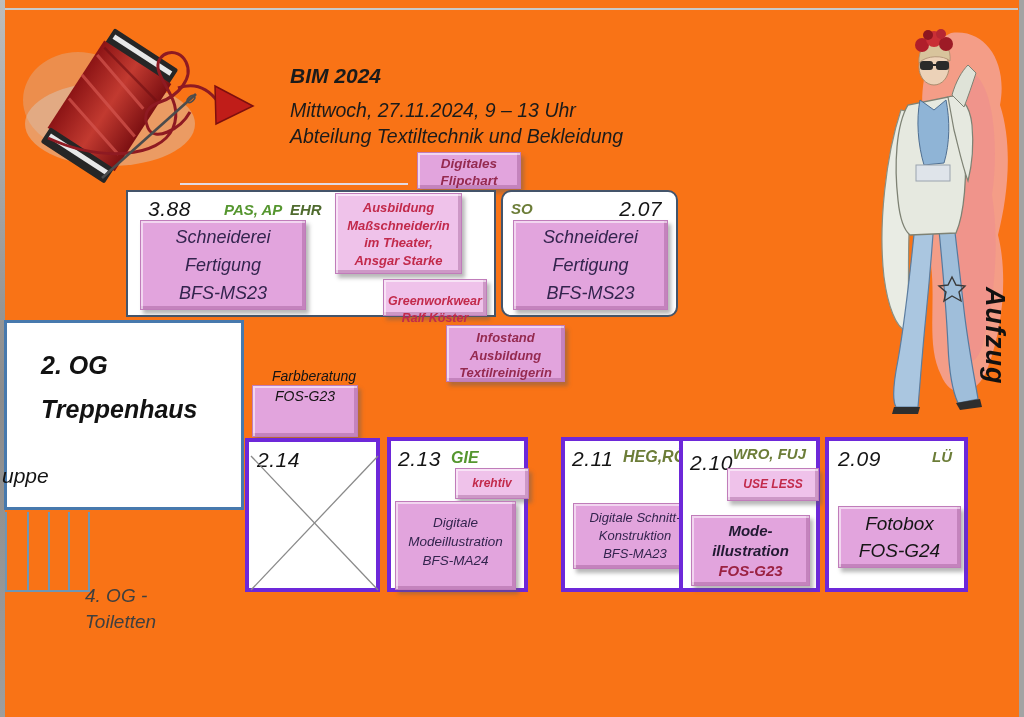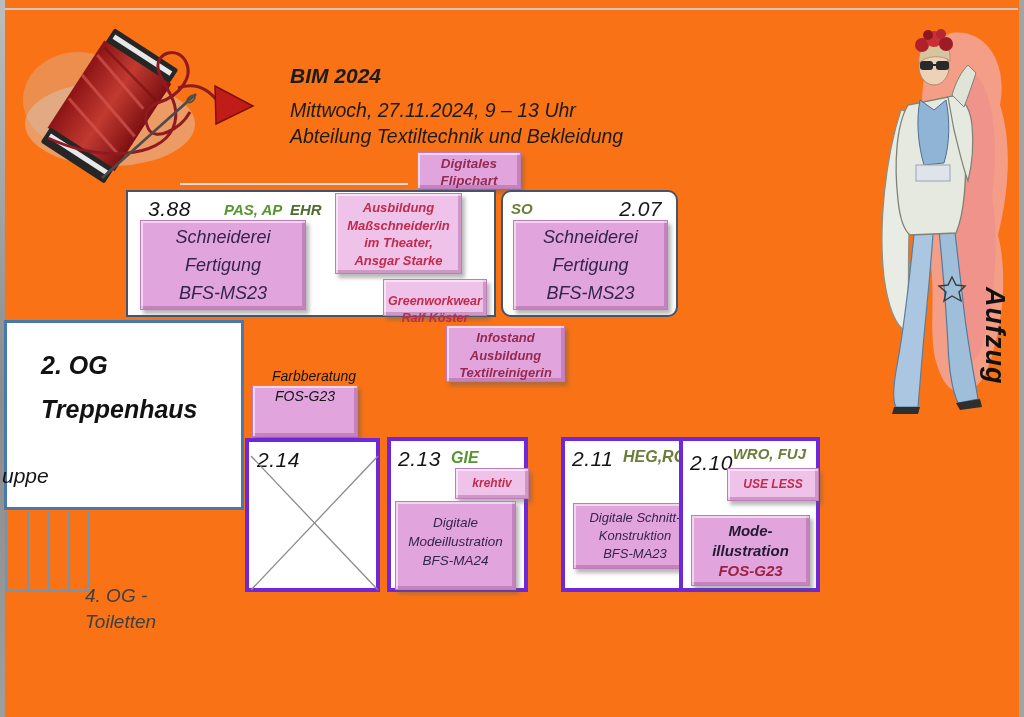--- a/index.html
+++ b/index.html
@@ -164,20 +164,26 @@
     <span class="abs room-num" style="left:7px;top:10px;">2.10</span>
     <span class="abs teach tx-olive" style="right:10px;top:4px;">WRO, FUJ</span>
     <div class="pink light abs tx-red" style="left:44px;top:27px;width:92px;height:33px;font-size:12px;line-height:30px;">USE LESS</div>
     <div class="pink abs" style="left:8px;top:74px;width:119px;height:71px;padding-top:5px;">
       <div class="ml" style="font-size:15px;line-height:20px;font-weight:bold;color:#221a33;">Mode-
 illustration</div>
       <div class="tx-darkred" style="font-size:15px;line-height:20px;font-weight:bold;">FOS-G23</div>
     </div>
   </div>
 
+  <div class="abs room-light" style="left:825px;top:437px;width:143px;height:155px;">
+    <span class="abs room-num" style="left:9px;top:6px;">2.09</span>
+    <span class="abs teach tx-olive" style="right:12px;top:7px;">LÜ</span>
+    <div class="pink ml abs" style="left:9px;top:65px;width:123px;height:62px;font-size:19px;line-height:27px;padding-top:3px;color:#161616;">Fotobox
+FOS-G24</div>
+  </div>
 
   <div class="abs" style="left:856px;top:14px;width:160px;height:402px;">
     <svg width="160" height="402" viewBox="0 0 160 400">
       <path d="M95,18 C130,13 152,48 144,90 C157,130 152,180 142,220 C152,260 147,312 132,352 C122,382 95,386 85,360 C70,330 80,290 75,250 C68,210 72,160 70,120 C60,80 70,28 95,18 Z" fill="#f3a8a4" opacity="0.8"></path>
       <path d="M120,60 C140,80 142,140 136,180 C144,230 138,290 126,332 C118,356 100,350 98,330 C92,290 100,240 96,200 C92,150 98,100 104,70 Z" fill="#ee8f8d" opacity="0.65"></path>
       <path d="M45,95 C30,140 22,210 28,262 C32,292 40,312 50,316 C55,280 50,230 55,190 C58,150 60,120 65,100 Z" fill="#e9ece4" stroke="#8b8f82" stroke-width="1.2"></path>
       <path d="M60,200 C55,250 50,300 42,345 C38,365 36,385 40,392 L62,392 C64,370 66,340 70,300 C73,270 76,235 78,205 Z" fill="#aac6e0" stroke="#5b7da0" stroke-width="1.2"></path>
       <path d="M82,205 C86,245 90,290 92,330 C93,355 96,375 102,388 L122,384 C118,360 112,330 108,295 C104,260 100,225 97,200 Z" fill="#9fbeda" stroke="#567a9e" stroke-width="1.2"></path>
       <path d="M52,90 C40,110 38,150 42,185 C44,205 48,215 54,220 L100,218 C108,200 112,160 108,120 C106,100 100,88 92,82 Z" fill="#e6e9e0" stroke="#7e8274" stroke-width="1.3"></path>
       <path d="M64,85 C60,105 62,130 68,150 L88,148 C94,128 94,105 90,85 L78,95 Z" fill="#8fb4d6" stroke="#4f6f92" stroke-width="1"></path>

